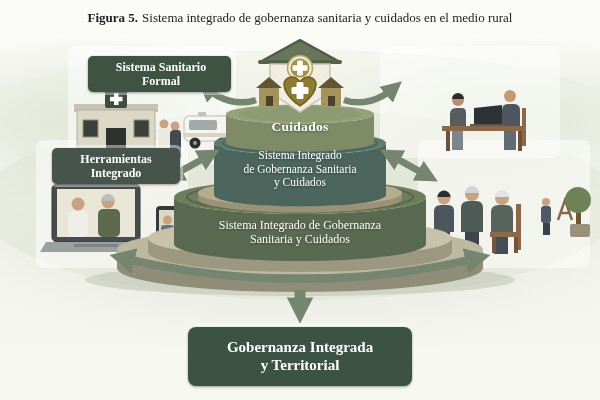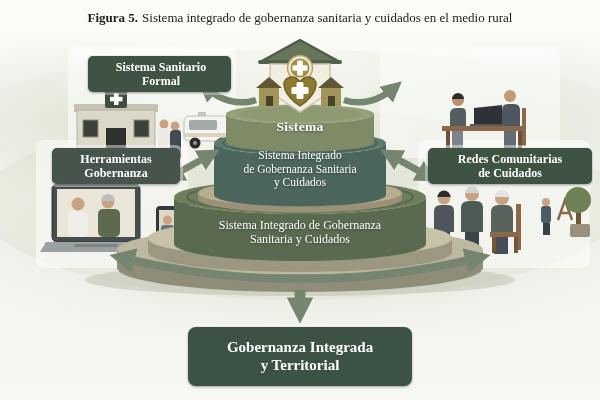--- a/index.html
+++ b/index.html
@@ -228,27 +228,25 @@
     <path d="M 300 290 L 300 308" stroke="#76856f" stroke-width="11" fill="none" marker-end="url(#ahd)"></path>
   </svg>
 
   <div class="title">
     <span class="bold">Figura 5.</span><span>Sistema integrado de gobernanza sanitaria y cuidados en el medio rural</span>
   </div>
 
   <div class="label l-tl">Sistema Sanitario
 Formal</div>
   <div class="label l-ml">Herramientas
-Gobernanza</div>
-  <div class="label l-mr">Redes Comunitarias
-de Cuidados</div>
+Integrado</div>
   <div class="label l-b">Gobernanza Integrada
 y Territorial</div>
 
-  <div class="tier-text t-band">Sistema</div>
+  <div class="tier-text t-band">Cuidados</div>
   <div class="tier-text t-mid">Sistema Integrado
 de Gobernanza Sanitaria
 y Cuidados</div>
   <div class="tier-text t-bot">Sistema Integrado de Gobernanza
 Sanitaria y Cuidados</div>
 
 
 </div>
 
 </body></html>

